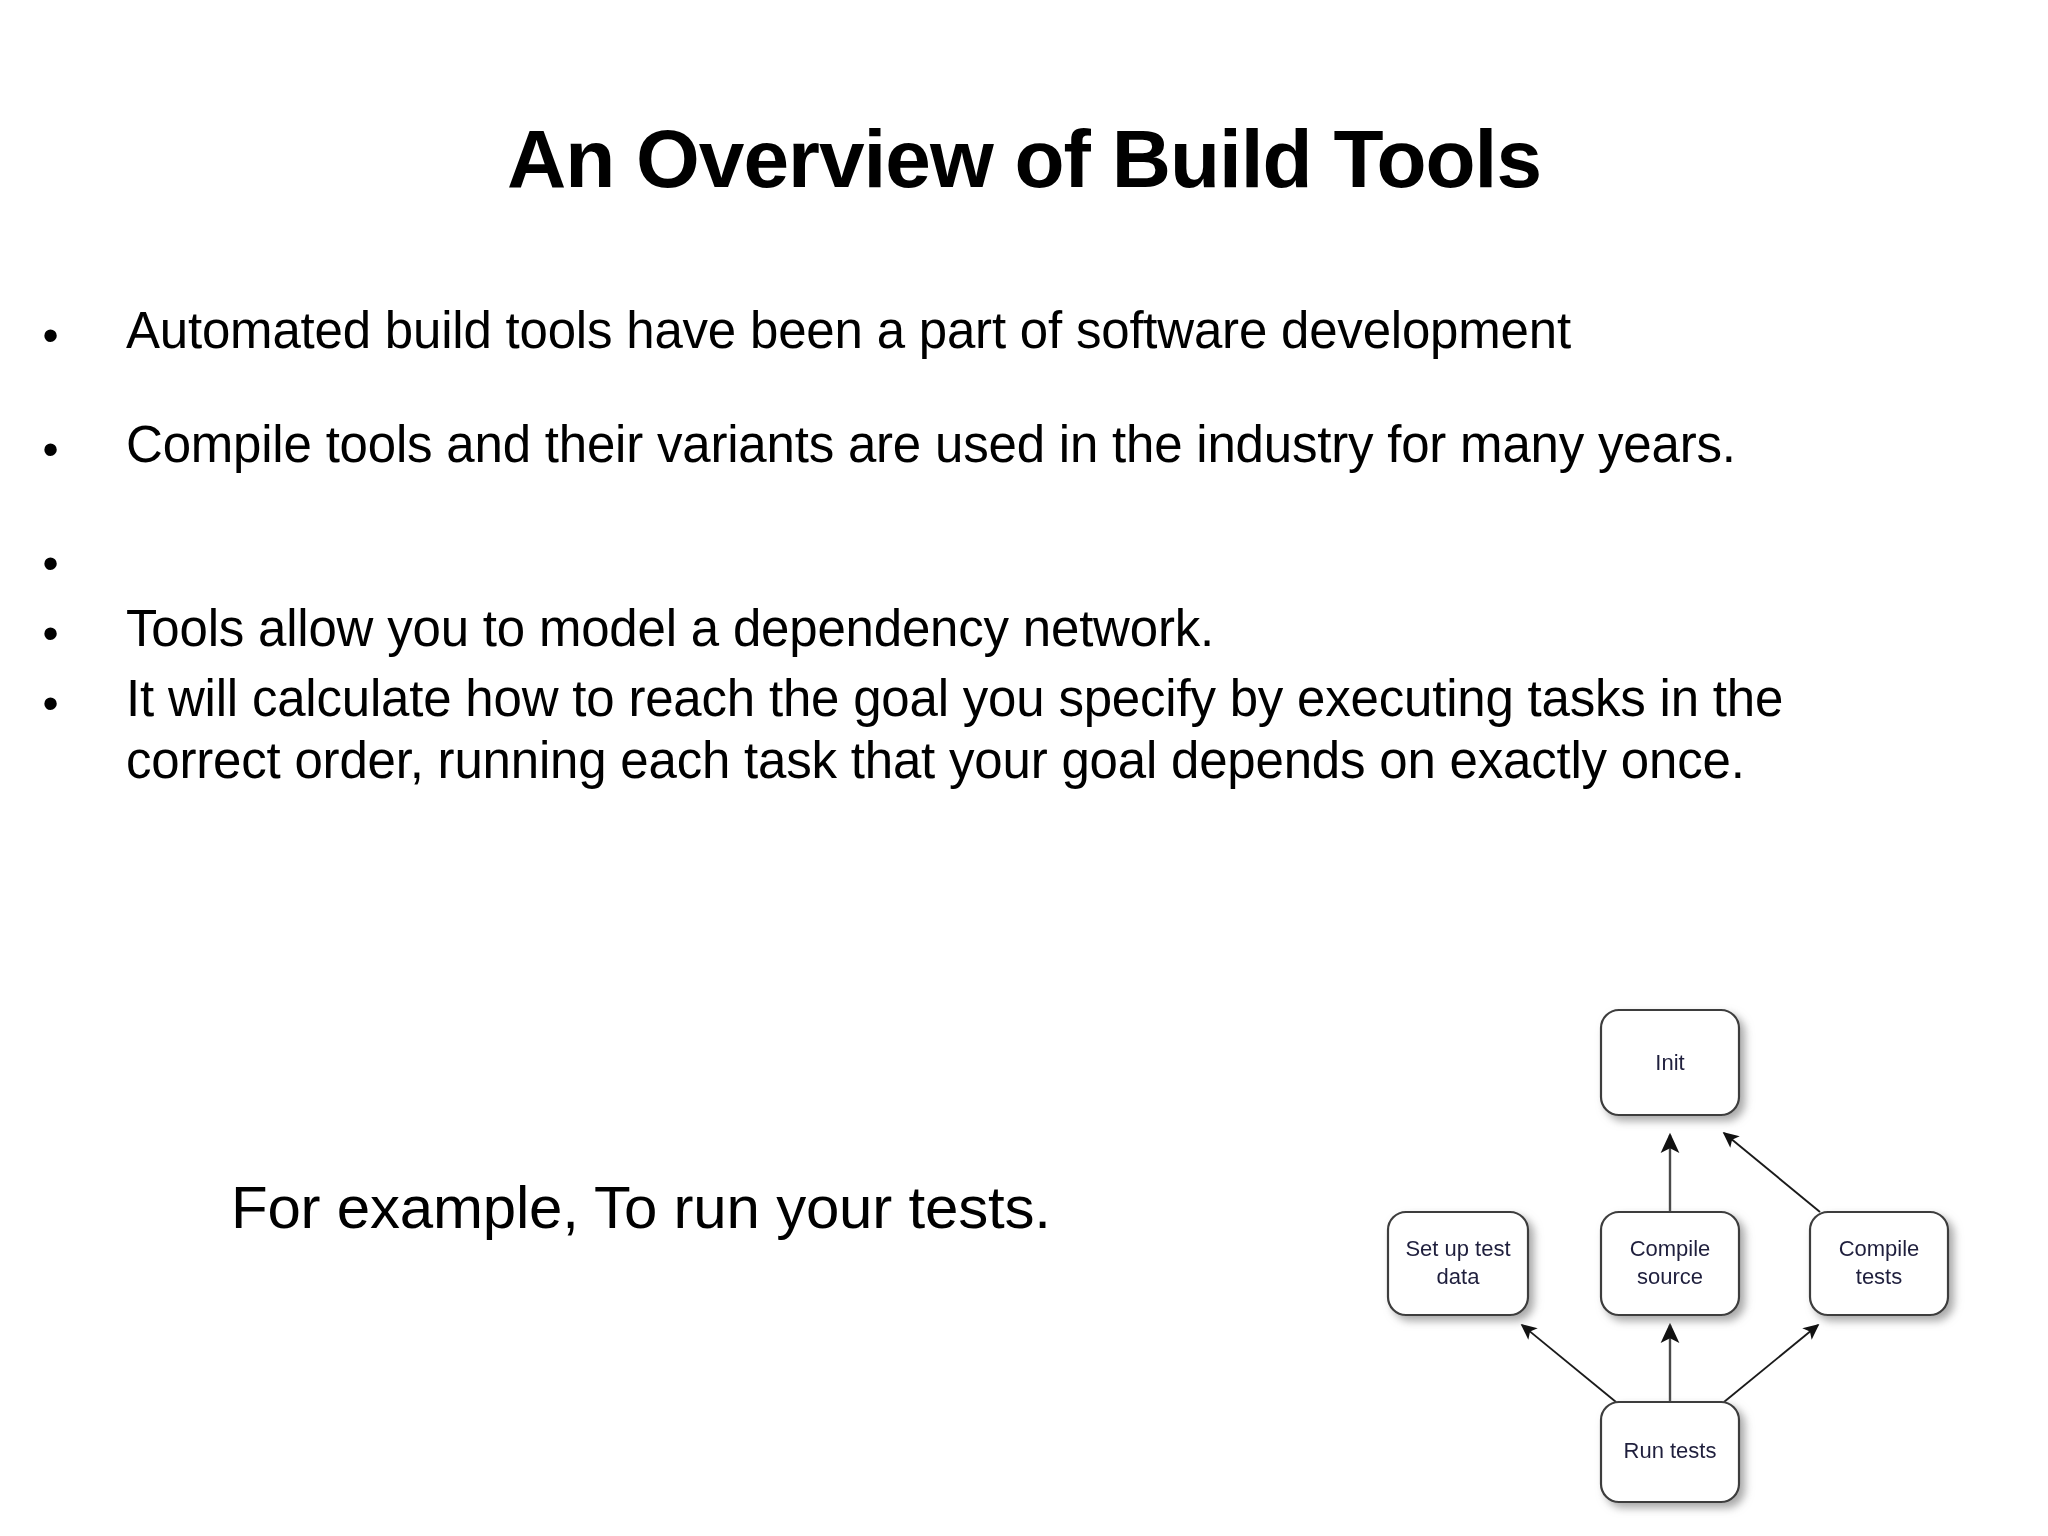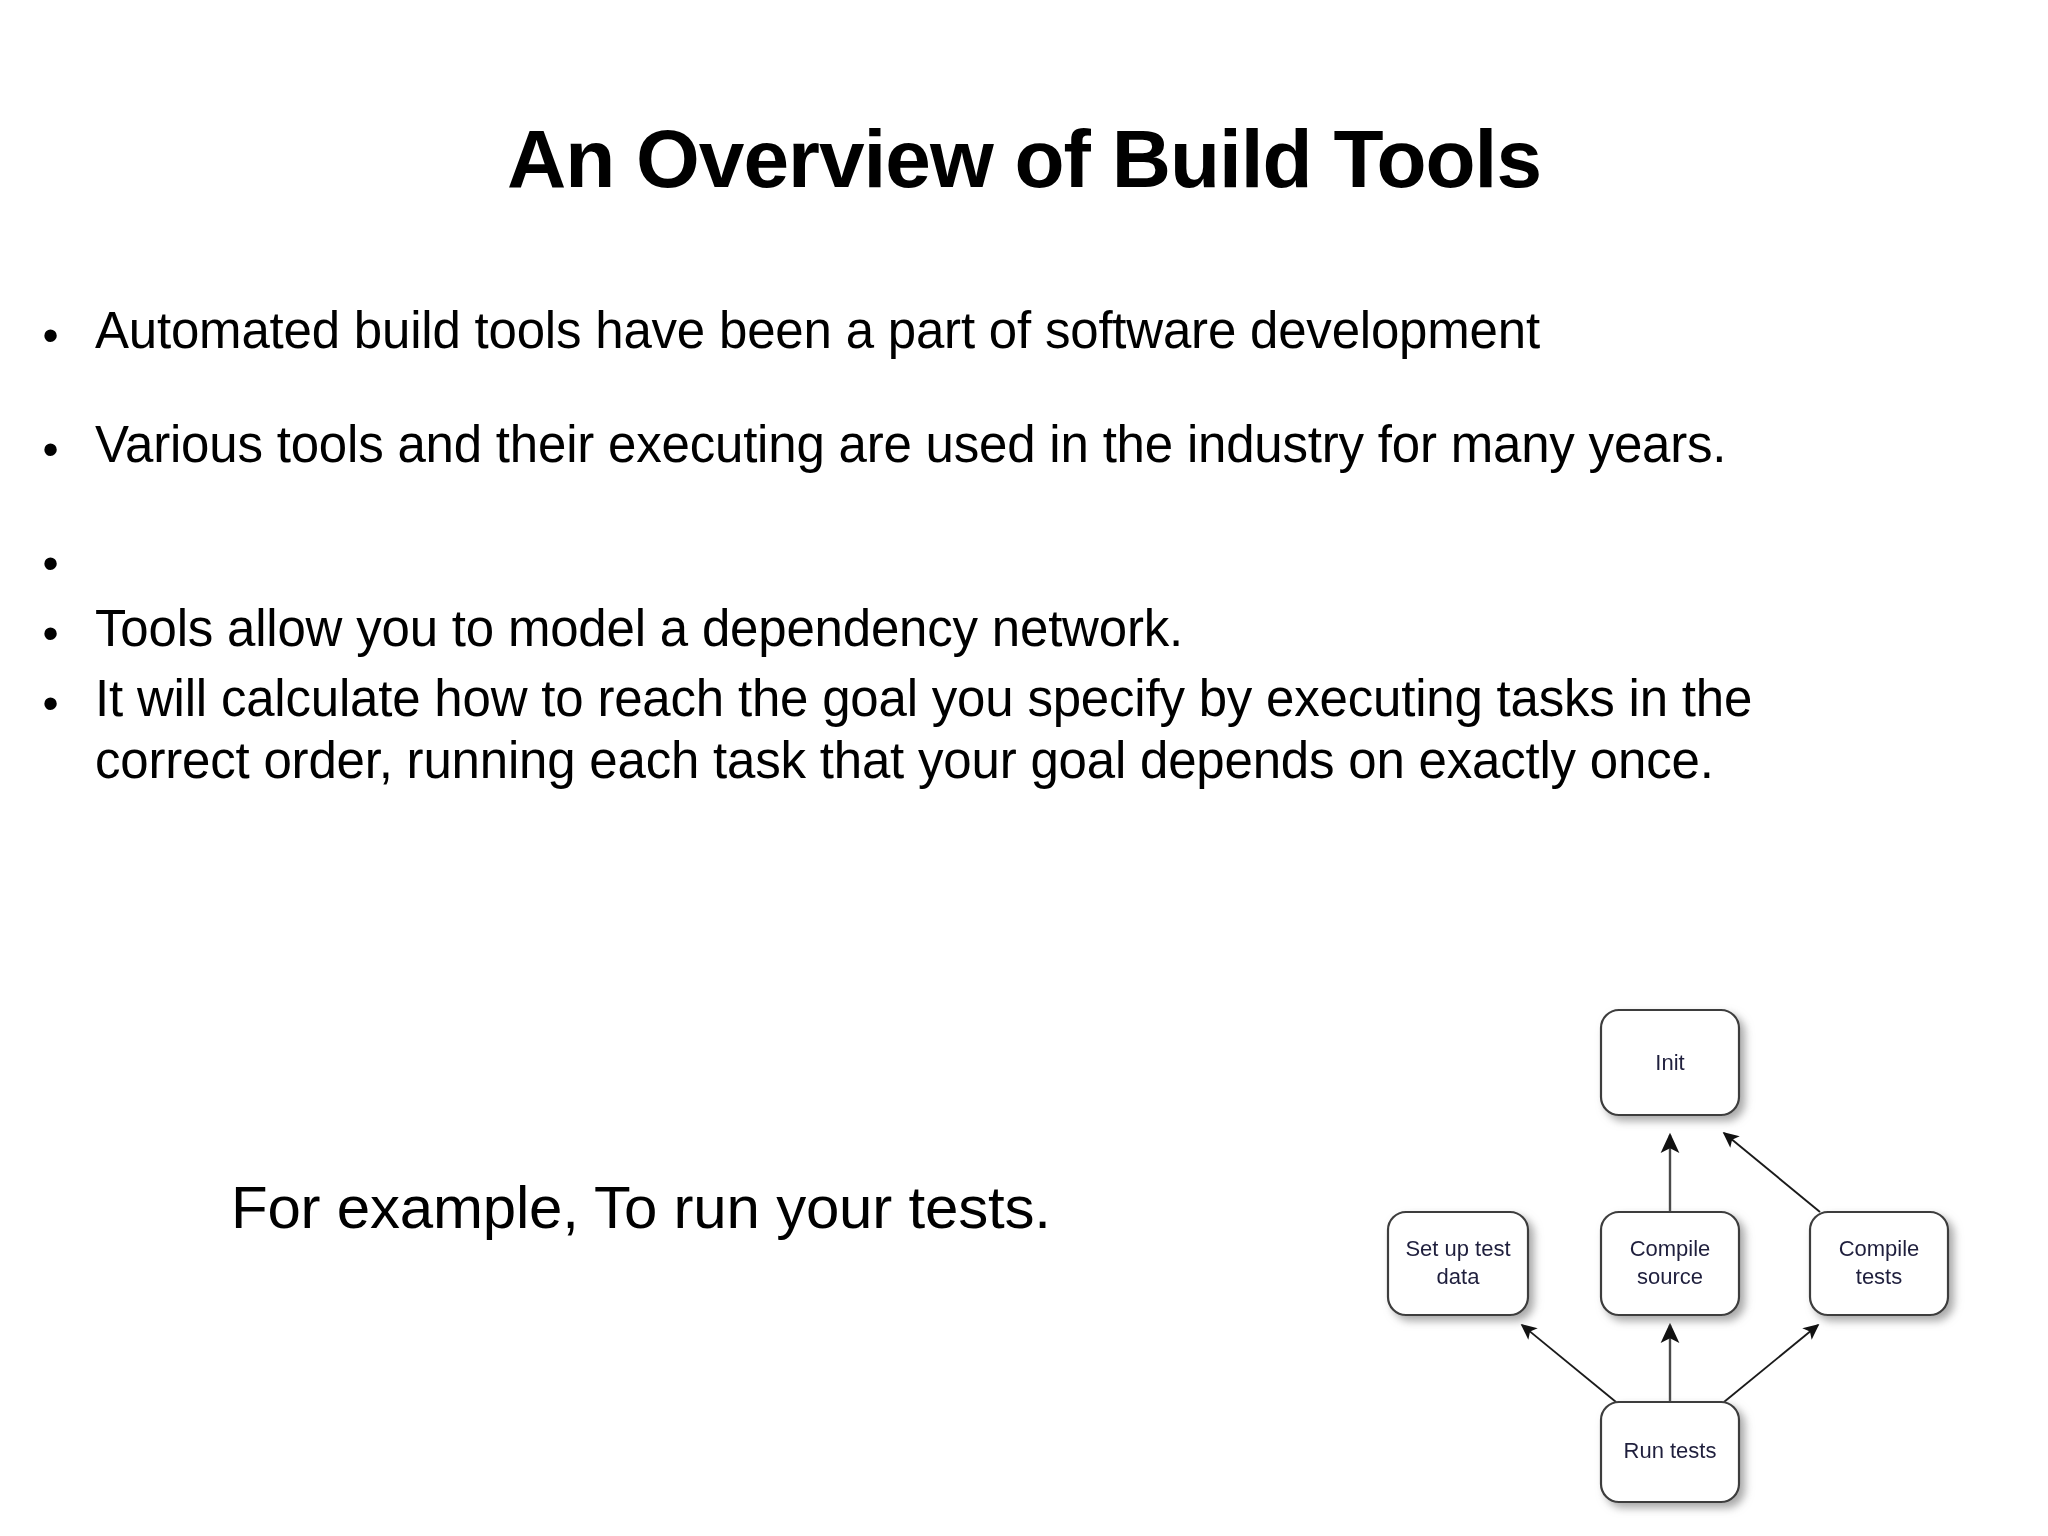--- a/index.html
+++ b/index.html
@@ -49,20 +49,21 @@
     line-height: 70px;
     text-align: center;
     padding-left: 6px;
     box-sizing: border-box;
   }
   .bullet-text {
     flex: 1 1 auto;
     font-size: 51px;
     line-height: 62px;
     letter-spacing: -0.2px;
+    margin-left: 31px;
   }
   .gap-lg { height: 44px; }
 
   
   .example-block {
     position: absolute;
     left: 231px;
     top: 1174px;
     font-size: 60px;
     line-height: 67px;
@@ -111,21 +112,21 @@
 
   <div class="bullet-item">
     <span class="bullet-marker">•</span>
     <span class="bullet-text">Automated build tools have been a part of software development</span>
   </div>
 
   <div class="gap-lg"></div>
 
   <div class="bullet-item">
     <span class="bullet-marker">•</span>
-    <span class="bullet-text">Various tools and their executing are used in the industry for many years.</span>
+    <span class="bullet-text">Compile tools and their variants are used in the industry for many years.</span>
   </div>
 
   <div class="gap-lg"></div>
 
   <div class="bullet-item">
     <span class="bullet-marker">•</span>
   </div>
 
   <div class="bullet-item">
     <span class="bullet-marker">•</span>

